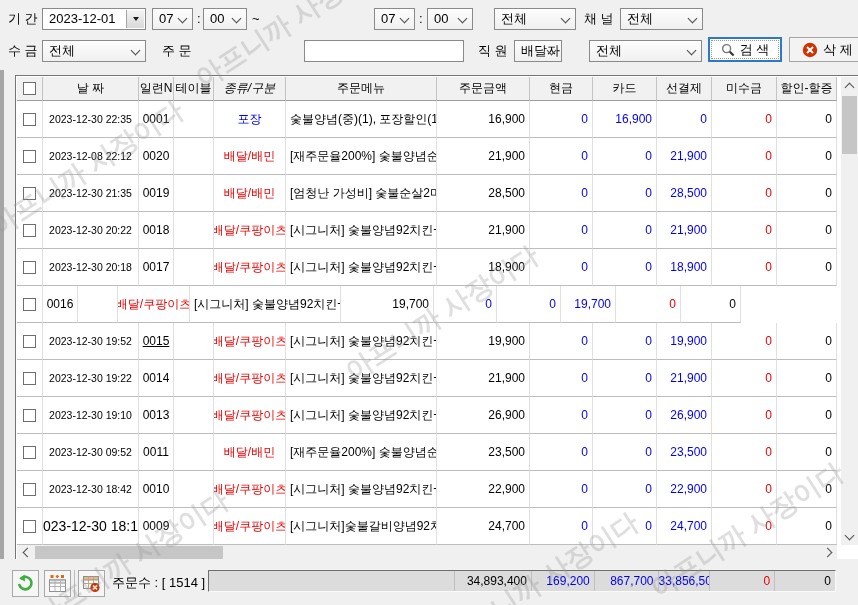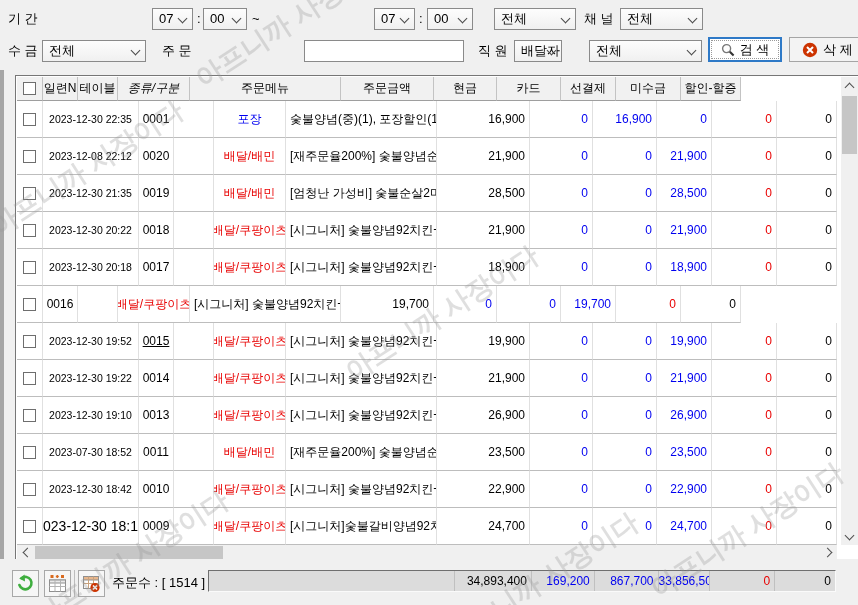--- a/index.html
+++ b/index.html
@@ -78,20 +78,26 @@
       white-space:nowrap;pointer-events:none;z-index:60;transform:rotate(-33deg);}
   .blue{color:#0000f0;} .red{color:#e80000;}
 </style>
 </head>
 <body>
 
 <div id="app">
 
   <div class="tb-label" style="left:8px;top:8px">기 간</div>
 
+  <div class="datepick" style="left:42px;top:8px;width:104px">
+    <span>2023-12-01</span>
+    <span class="btn">
+        <span class="dnarrow"></span>
+      </span>
+  </div>
   <div class="combo" style="left:152px;top:8px;width:41px">
     <span>07</span><span class="chev"></span>
   </div>
   <div class="tb-label" style="left:197px;top:8px">:</div>
   <div class="combo" style="left:203px;top:8px;width:44px">
     <span>00</span><span class="chev"></span>
   </div>
   <div class="tb-label" style="left:252px;top:8px">~</div>
 
   <div class="combo" style="left:374px;top:8px;width:41px">
@@ -138,20 +144,21 @@
     </svg>
     <span>삭 제</span>
   </div>
 
   <div id="left-strip"></div>
   <div id="grid-wrap">
     <div class="g-header">
         <div class="hcell" style="width: 26px;">
           <span class="cb"></span>
         </div>
+        <div class="hcell" style="width: 96px;">날 짜</div>
         <div class="hcell" style="width: 35px;">일련N</div>
         <div class="hcell" style="width: 40px;">테이블</div>
         <div class="hcell" style="width: 72px; font-style: italic;">종류/구분</div>
         <div class="hcell" style="width: 151px;">주문메뉴</div>
         <div class="hcell" style="width: 93px;">주문금액</div>
         <div class="hcell" style="width: 63px; text-align: center;">현금</div>
         <div class="hcell" style="width: 64px;">카드</div>
         <div class="hcell" style="width: 55px;">선결제</div>
         <div class="hcell" style="width: 65px;">미수금</div>
         <div class="hcell" style="width: 60px;">할인-할증</div>
@@ -297,21 +304,21 @@
           <div class="gcell al-r" style="width: 63px; color: rgb(0, 0, 240);">0</div>
           <div class="gcell al-r" style="width: 64px; color: rgb(0, 0, 240);">0</div>
           <div class="gcell al-r" style="width: 55px; color: rgb(0, 0, 240);">26,900</div>
           <div class="gcell al-r" style="width: 65px; color: rgb(232, 0, 0);">0</div>
           <div class="gcell al-r" style="width: 60px;">0</div>
         </div>
         <div class="grow">
           <div class="gcell al-c" style="width: 26px;">
             <span class="cb"></span>
           </div>
-          <div class="gcell al-c" style="width: 96px; font-size: 10.5px;">2023-07-30 18:52</div>
+          <div class="gcell al-c" style="width: 96px; font-size: 10.5px;">2023-12-30 09:52</div>
           <div class="gcell al-c" style="width: 35px;">0011</div>
           <div class="gcell al-c" style="width: 40px;"></div>
           <div class="gcell al-c" style="width: 72px; color: rgb(232, 0, 0);">배달/배민</div>
           <div class="gcell al-l" style="width: 151px;">[재주문율200%] 숯불양념순살</div>
           <div class="gcell al-r" style="width: 93px;">23,500</div>
           <div class="gcell al-r" style="width: 63px; color: rgb(0, 0, 240);">0</div>
           <div class="gcell al-r" style="width: 64px; color: rgb(0, 0, 240);">0</div>
           <div class="gcell al-r" style="width: 55px; color: rgb(0, 0, 240);">23,500</div>
           <div class="gcell al-r" style="width: 65px; color: rgb(232, 0, 0);">0</div>
           <div class="gcell al-r" style="width: 60px;">0</div>

